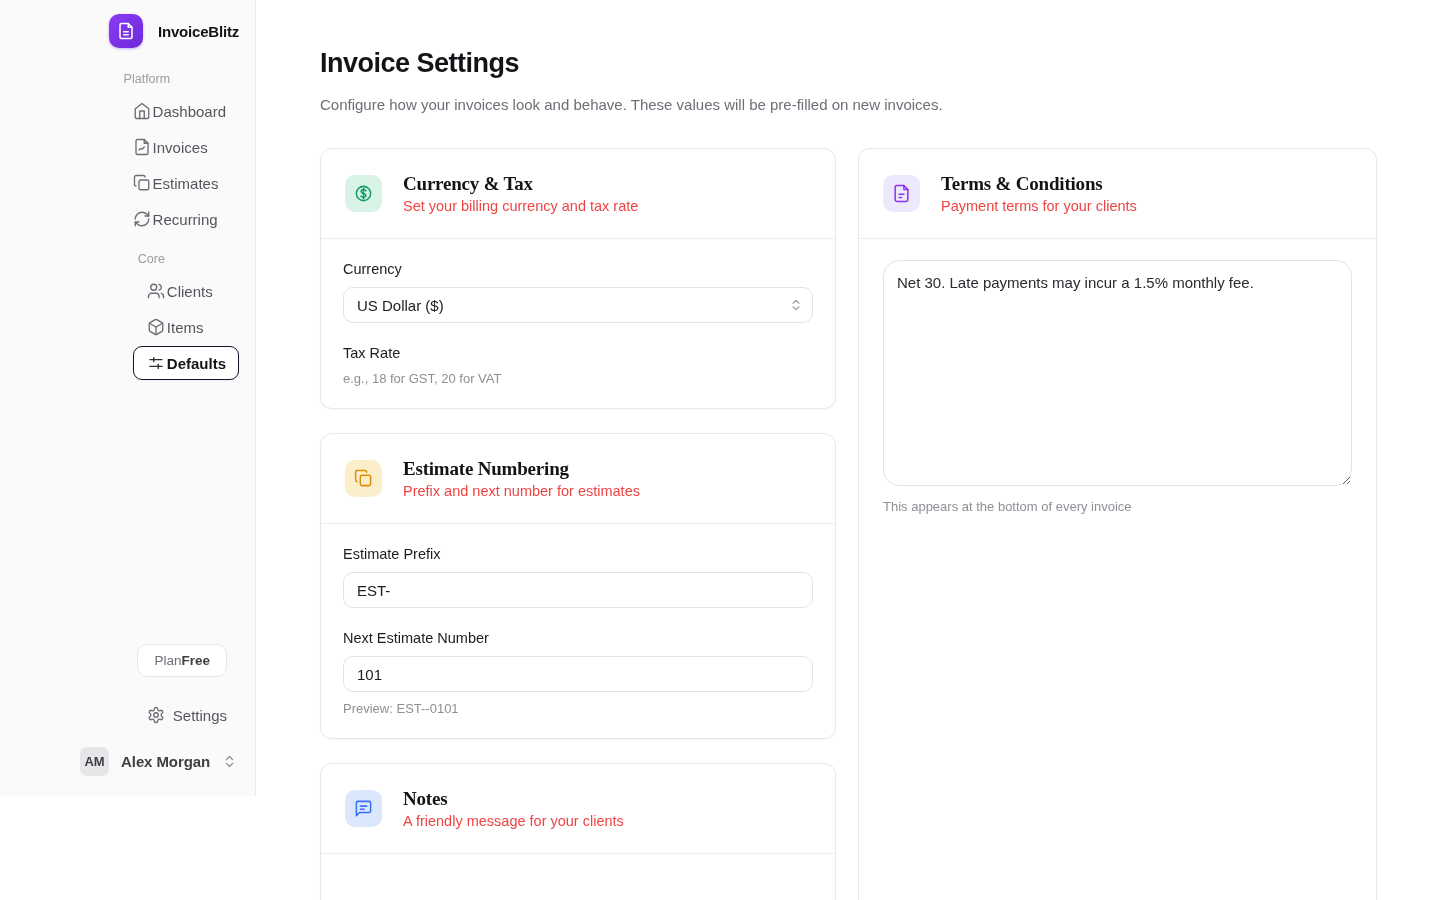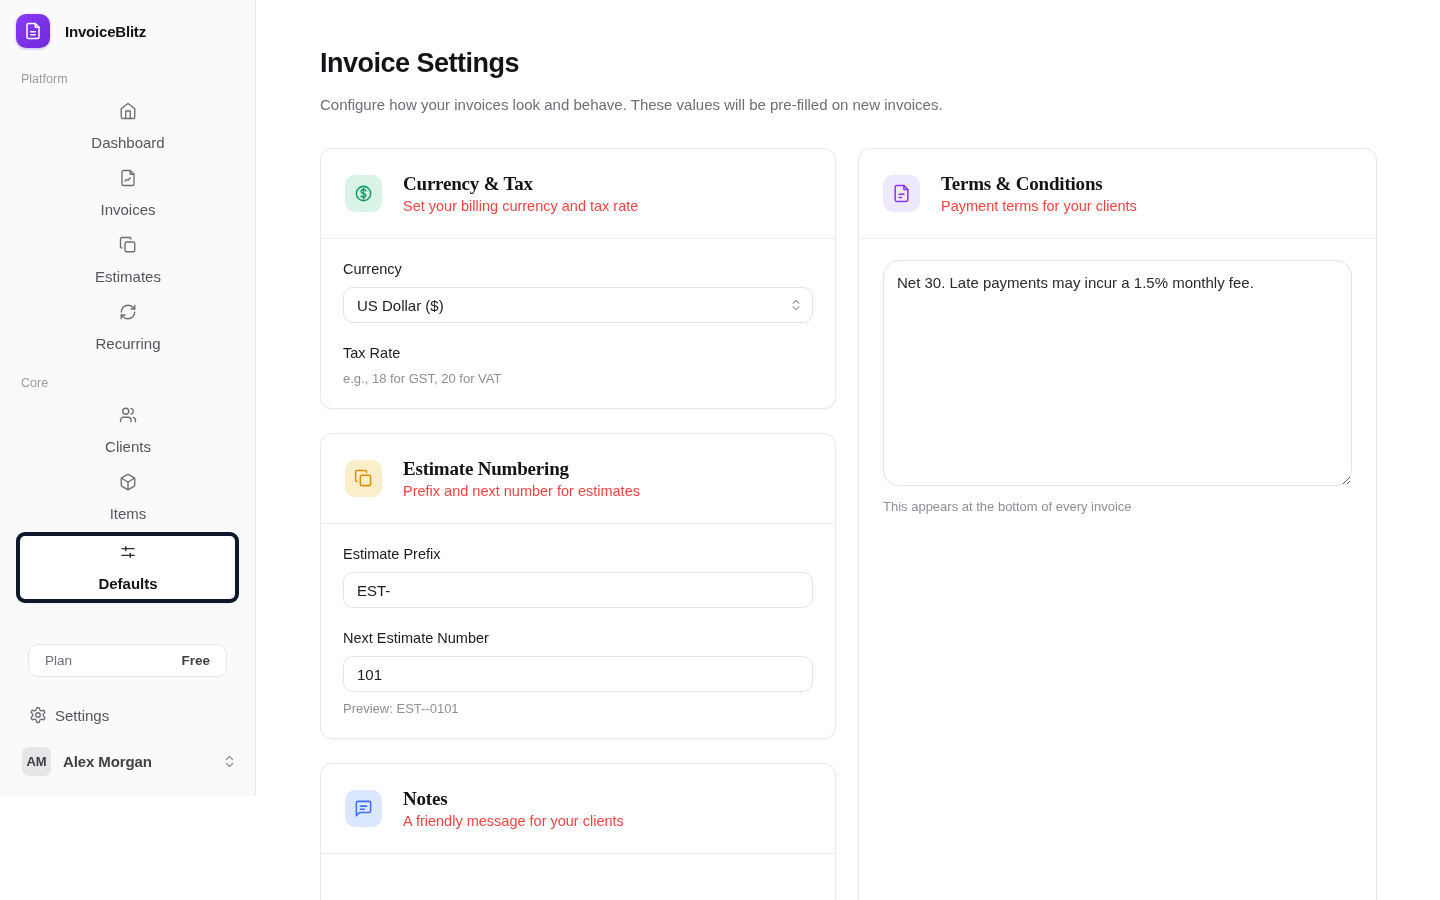--- a/index.html
+++ b/index.html
@@ -8,40 +8,41 @@
     font-family:"Liberation Sans", sans-serif;
     background:#ffffff; color:#18181b;
     display:flex;
   }
   
   .sidebar {
     width:256px; min-width:256px; height:796px;
     background:#fafafa; border-right:1px solid #e9e9ec;
     display:flex; flex-direction:column;
     padding:14px 16px 20px 16px;
+    align-items:flex-end;
   }
   .brand { display:flex; align-items:center; gap:15px; padding-left:0; margin-bottom:24px; }
   .brand-logo {
     width:34px; height:34px; border-radius:10px;
     background:linear-gradient(135deg,#8b3cf6 0%,#6d28d9 100%);
     display:flex; align-items:center; justify-content:center;
     box-shadow:0 1px 3px rgba(109,40,217,.35);
   }
   .brand-name { font-size:15px; font-weight:700; letter-spacing:-0.2px; color:#141418; }
   .section-label { font-size:12.5px; color:#9b9ba3; margin:0 0 8px 5px; }
   .nav-group { margin-bottom:14px; }
   .nav-item {
-    display:flex; align-items:center; gap:14px;
+    display:flex; align-items:center; gap:2px;
     padding:7px 12px 7px 13px; border-radius:9px;
     font-size:15px; color:#55555e; font-weight:500;
-    cursor:pointer; border:1px solid transparent; margin-bottom:2px;flex-direction:column;
+    cursor:pointer; border:1px solid transparent; margin-bottom:2px;
   }
   .nav-item svg { stroke:#6d6d76; }
   .nav-item.active {
-    background:#ffffff; border:4px solid #0f172a; color:#141418; font-weight:600;
+    background:#ffffff; border:1px solid #0f172a; color:#141418; font-weight:600;
     box-shadow:0 1px 2px rgba(20,20,24,.05);
   }
   .nav-item.active svg { stroke:#2b2b31; }
   .sidebar-spacer { flex:1; }
   .plan-pill {
     display:flex; align-items:center; justify-content:space-between;
     background:#ffffff; border:1px solid #e7e7ea; border-radius:10px;
     height:33px; padding:0 16px; margin:0 12px 22px 12px;
   }
   .plan-label { font-size:13.5px; color:#6e6e77; }

